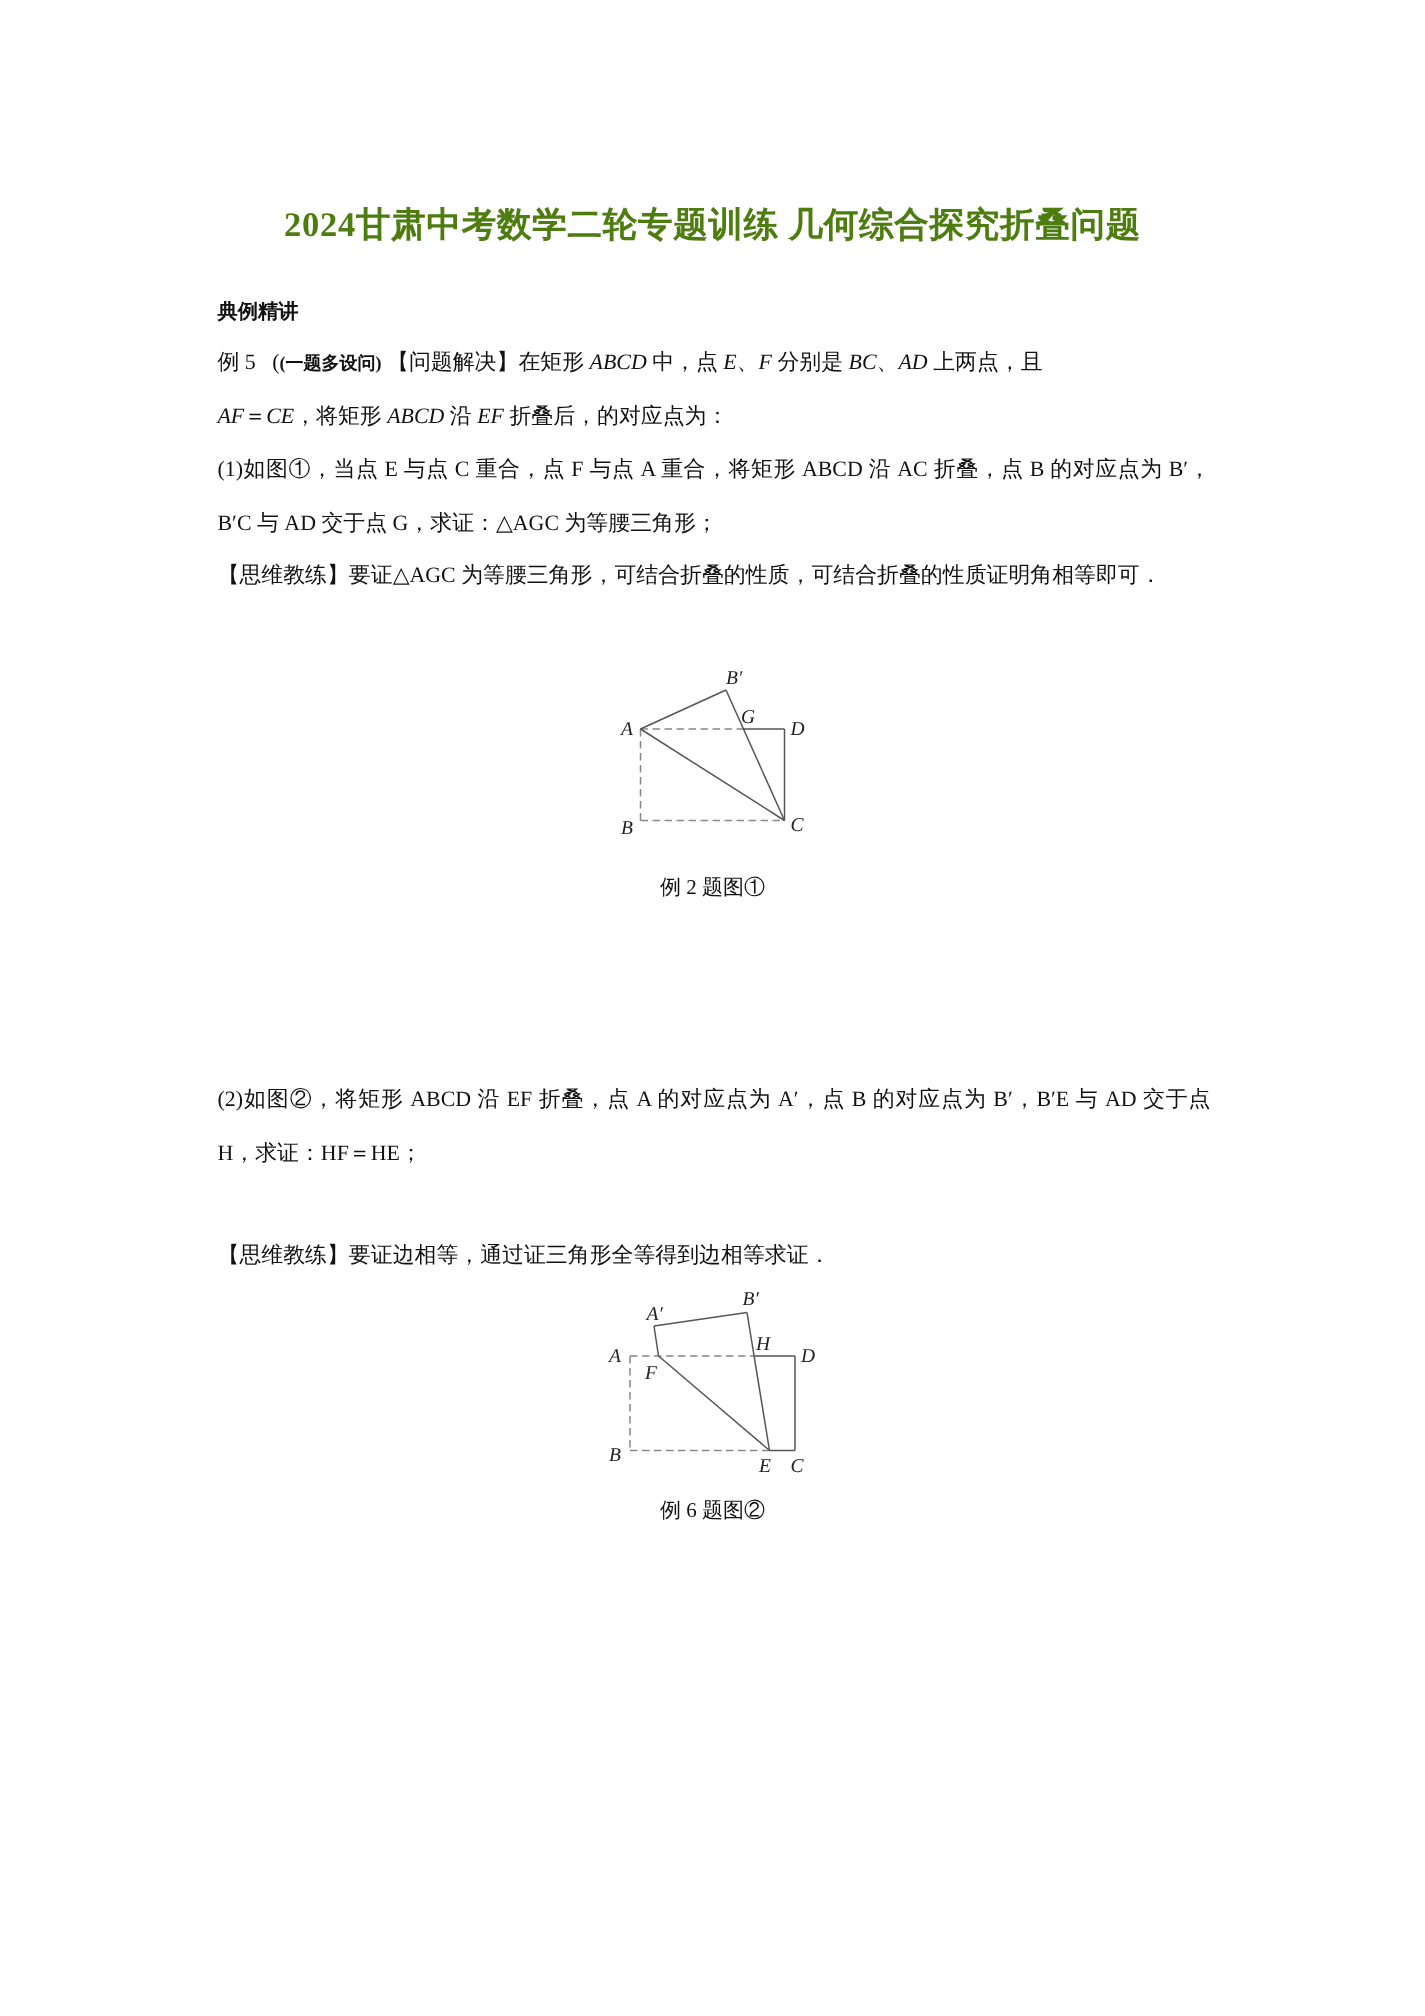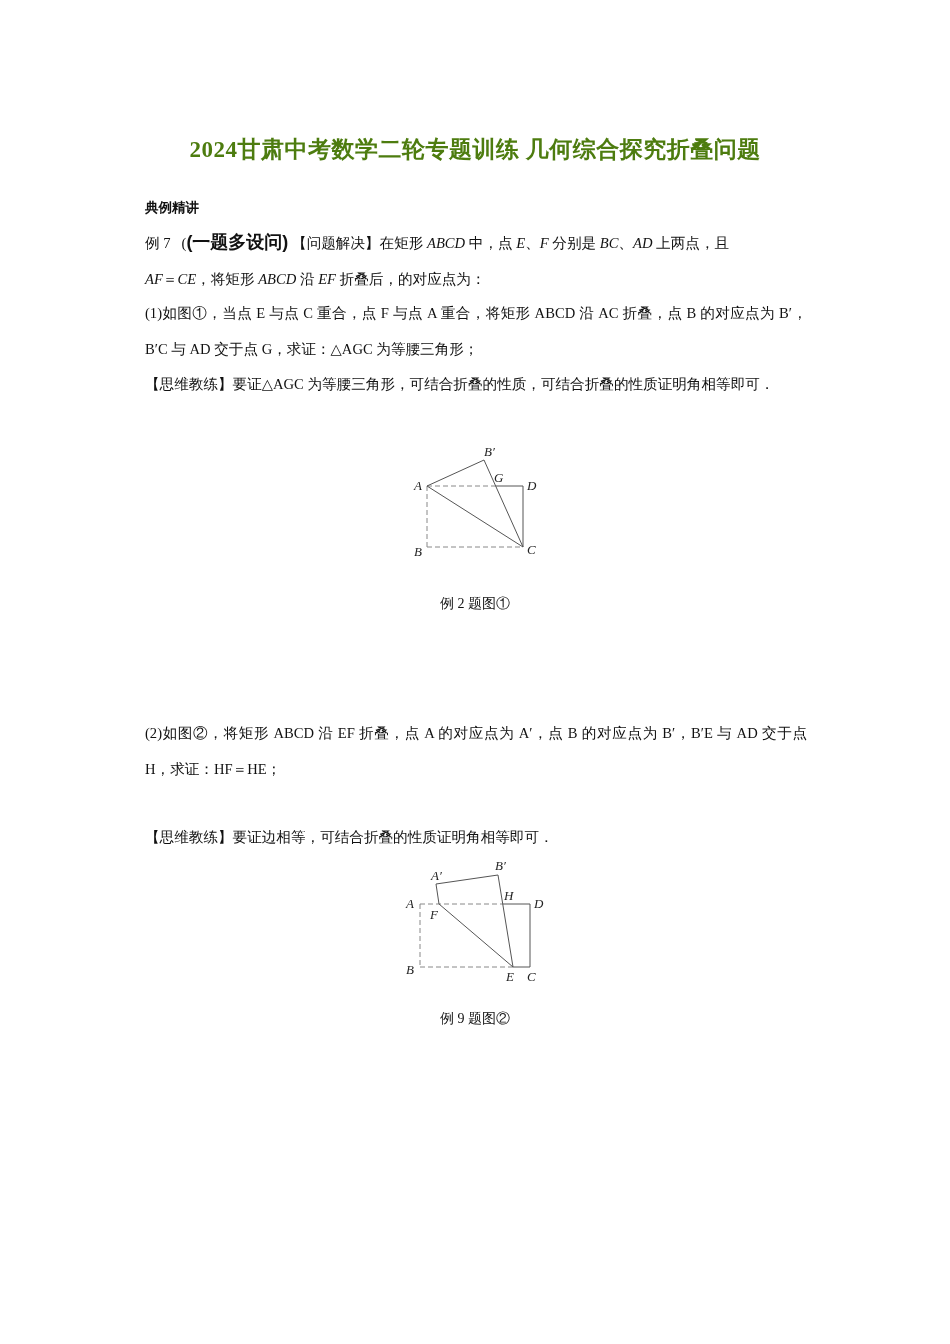--- a/index.html
+++ b/index.html
@@ -7,36 +7,36 @@
          font-family: "DejaVu Serif", "Liberation Serif", serif; color: #111; }
   .title { position: absolute; left: 0; top: 134px; width: 950px; text-align: center;
            font-family: "Liberation Serif", "DejaVu Serif", serif; font-weight: bold;
            font-size: 23px; letter-spacing: 0.5px; color: #4d7c0f; }
   .section-head { position: absolute; left: 145px; top: 199px;
                   font-family: Liberation Mono, monospace; font-weight: bold;
                   font-size: 13.5px; }
   .para { position: absolute; left: 145px; width: 662px; font-size: 14.6px; line-height: 35.5px;
           text-align: justify; text-align-last: left;
           font-family: "Liberation Serif", "DejaVu Serif", serif; }
-  .para .sans-b { font-family: Liberation Sans, sans-serif; font-weight: bold; font-size: 18px; }
+  .para .sans-b { font-family: Liberation Serif, serif; font-weight: bold; font-size: 12px; }
   .para i { font-style: italic; }
   .caption { position: absolute; left: 0; width: 950px; text-align: center; font-size: 14px;
-             font-family: "Liberation Serif", "DejaVu Serif", serif; margin-top: 12px; }
+             font-family: "Liberation Serif", "DejaVu Serif", serif; }
   svg.fig { position: absolute; left: 0; top: 0; }
   svg text { font-family: "Liberation Serif", "DejaVu Serif", serif; font-style: italic; font-size: 13px; fill: #222; }
 </style>
 </head>
 <body>
 
 <div class="title">2024甘肃中考数学二轮专题训练  几何综合探究折叠问题</div>
 
 <div class="section-head">典例精讲</div>
 
 <div class="para" style="top:225px;">
-  <span>例 7</span>&nbsp;&nbsp;&nbsp;<span class="sans-b" style="font-weight:normal;font-family:'Liberation Serif',serif;font-size:14.6px">(</span><span class="sans-b">(一题多设问)</span>&nbsp;<span>【问题解决】</span><span>在矩形 </span><i>ABCD</i><span> 中，点 </span><i>E</i><span>、</span><i>F</i><span> 分别是 </span><i>BC</i><span>、</span><i>AD</i><span> 上两点，且</span><br>
+  <span>例 5</span>&nbsp;&nbsp;&nbsp;<span class="sans-b" style="font-weight:normal;font-family:'Liberation Serif',serif;font-size:14.6px">(</span><span class="sans-b">(一题多设问)</span>&nbsp;<span>【问题解决】</span><span>在矩形 </span><i>ABCD</i><span> 中，点 </span><i>E</i><span>、</span><i>F</i><span> 分别是 </span><i>BC</i><span>、</span><i>AD</i><span> 上两点，且</span><br>
   <i>AF</i><span>＝</span><i>CE</i><span>，将矩形 </span><i>ABCD</i><span> 沿 </span><i>EF</i><span> 折叠后，的对应点为：</span>
 </div>
 
 <div class="para" style="top:296px;">(1)如图①，当点 E 与点 C 重合，点 F 与点 A 重合，将矩形 ABCD 沿 AC 折叠，点 B 的对应点为 B′，B′C 与 AD 交于点 G，求证：△AGC 为等腰三角形；</div>
 <div class="para" style="top:367px;">
   <span>【思维教练】</span><span>要证△AGC 为等腰三角形，可结合折叠的性质，可结合折叠的性质证明角相等即可．</span>
 </div>
 
 <svg class="fig" width="950" height="1344">
   <g stroke="#555" stroke-width="1" fill="none">
@@ -78,16 +78,16 @@
   <text x="495" y="870">B′</text>
   <text x="506" y="981">E</text>
   <text x="430" y="919">F</text>
   <text x="504" y="900">H</text>
 </svg>
 
 <div class="caption" style="top:583px;">例 2 题图①</div>
 
 <div class="para" style="top:716px;">(2)如图②，将矩形 ABCD 沿 EF 折叠，点 A 的对应点为 A′，点 B 的对应点为 B′，B′E 与 AD 交于点 H，求证：HF＝HE；</div>
 <div class="para" style="top:820px;">
-  <span>【思维教练】</span><span>要证边相等，可结合折叠的性质证明角相等即可．</span>
+  <span>【思维教练】</span><span>要证边相等，通过证三角形全等得到边相等求证．</span>
 </div>
 
-<div class="caption" style="top:998px;">例 9 题图②</div>
+<div class="caption" style="top:998px;">例 6 题图②</div>
 
 </body></html>

